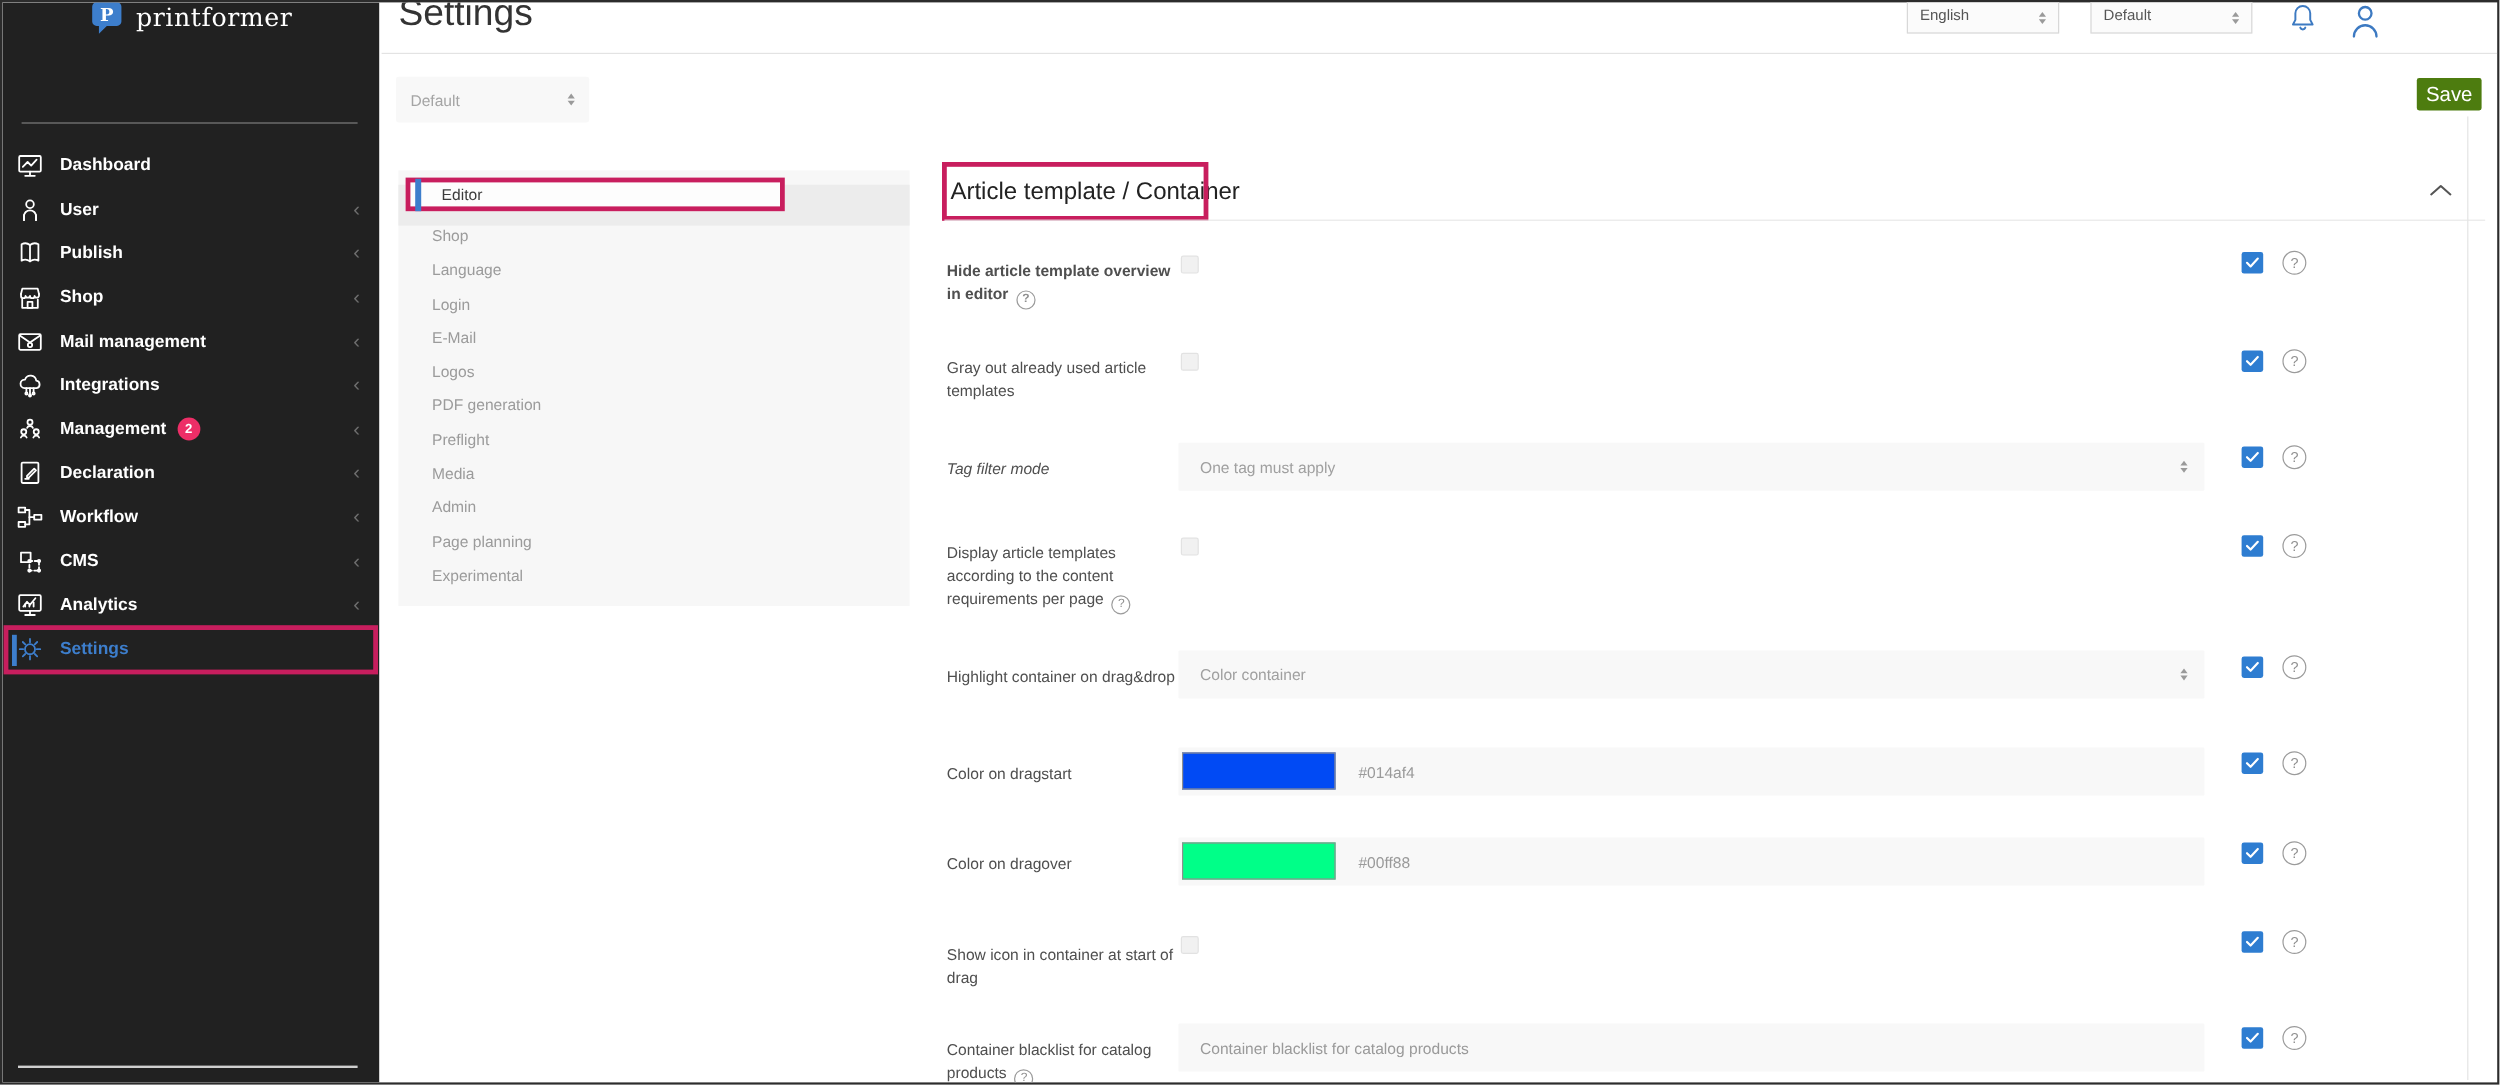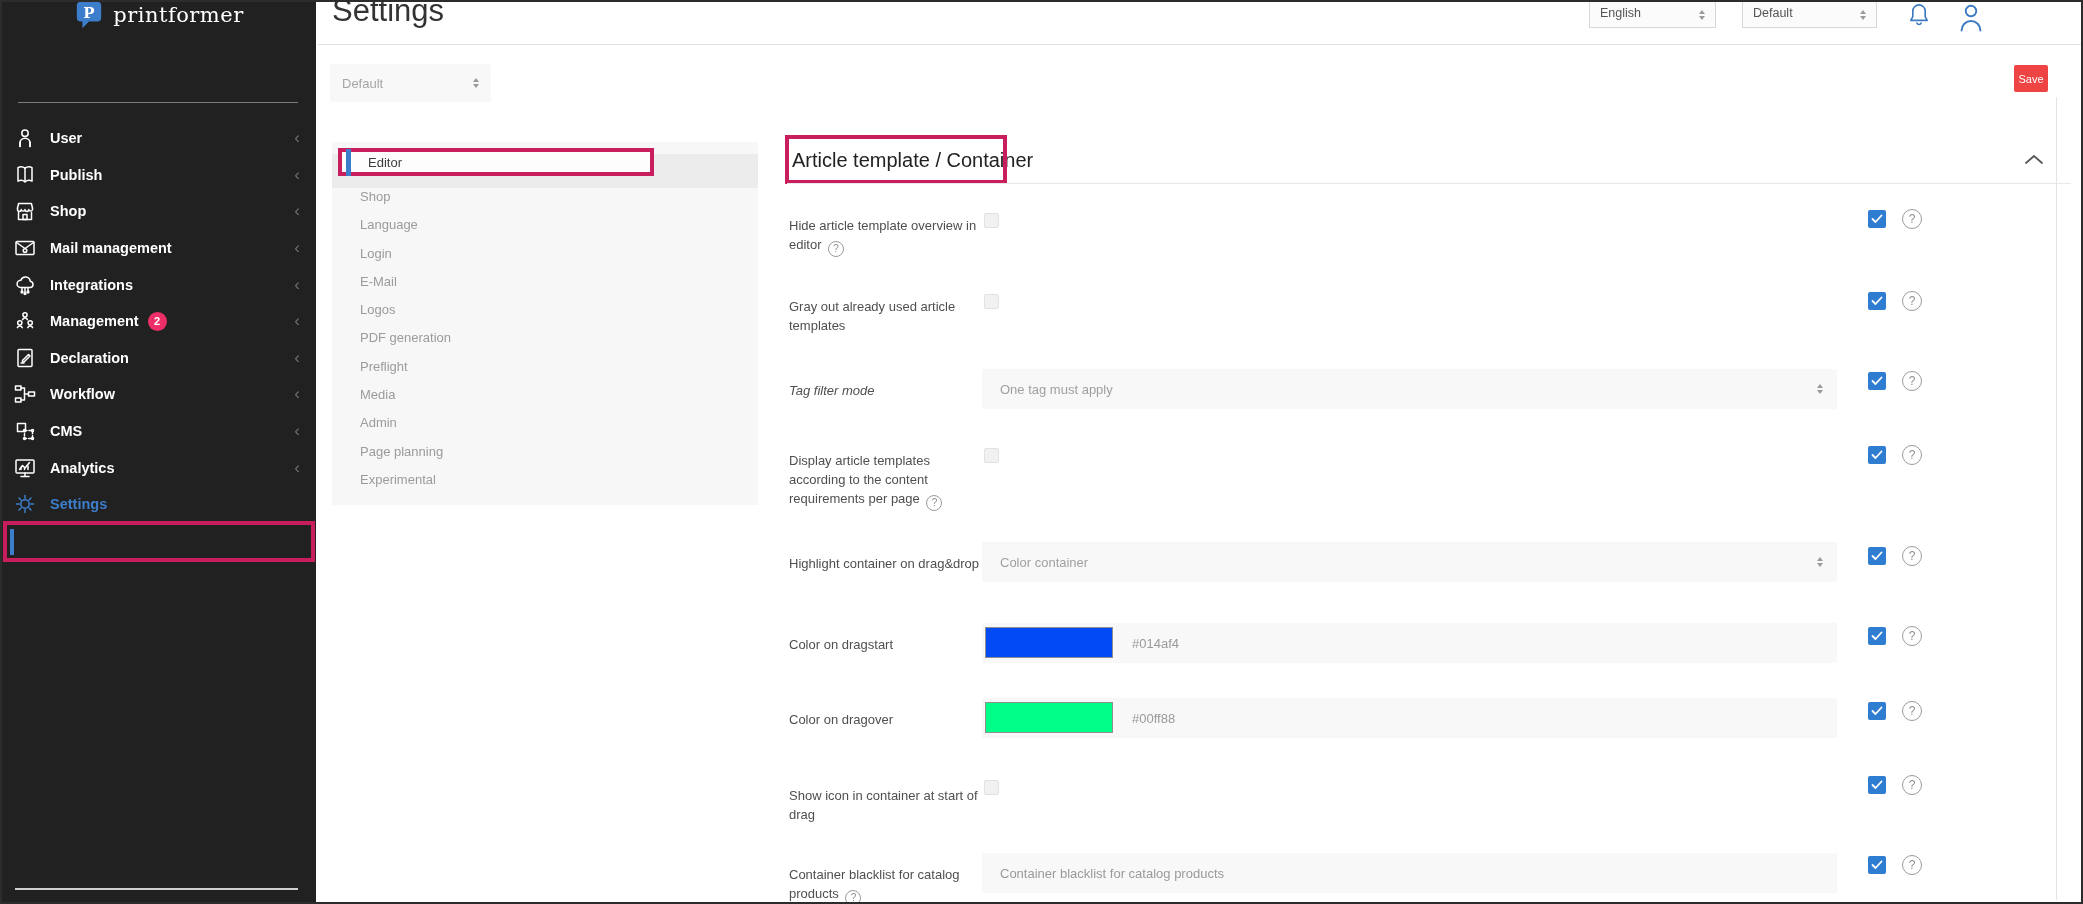--- a/index.html
+++ b/index.html
@@ -43,22 +43,22 @@
   .page-title { position:absolute; left:330px; top:-9px; font-size:31px; font-weight:500; color:#333; }
   .hdr-select { position:absolute; top:-14px; height:40px; background:#fbfbfb; border:1px solid #d8d8d8;
                 display:flex; align-items:flex-end; padding:0 10px 7px 10px; font-size:12.5px; color:#555;
                 cursor:pointer; }
   .hdr-select .arrows { margin-left:auto; }
   .hdr-sel-lang { left:1587px; width:127px; }
   .hdr-sel-acct { left:1740px; width:135px; }
   .hdr-icon { position:absolute; top:-2px; cursor:pointer; }
   .hdr-divider { position:absolute; left:316px; right:0; top:42px; border-top:1px solid #e3e3e3; }
 
-  .save-btn { position:absolute; left:2012px; top:63px; width:34px; height:27px; background:#ef4444;
-              color:#fff; font-size:11px; border:none; border-radius:2px; cursor:pointer;
+  .save-btn { position:absolute; left:2012px; top:63px; width:54px; height:27px; background:#4d7c0f;
+              color:#fff; font-size:17px; border:none; border-radius:2px; cursor:pointer;
               font-family:"Liberation Sans", sans-serif; }
 
   .toolbar-select { position:absolute; left:328px; top:62px; width:161px; height:38px; background:#f8f8f8;
                     display:flex; align-items:center; padding:0 12px; font-size:13px; color:#a5a5a5;
                     border-radius:2px; cursor:pointer; }
   .toolbar-select .arrows { margin-left:auto; }
 
   .arrows { display:inline-flex; flex-direction:column; gap:2px; }
   .arrows i { display:block; width:0; height:0; border-left:3.5px solid transparent; border-right:3.5px solid transparent; }
   .arrows .up { border-bottom:4.5px solid #9a9a9a; }
@@ -114,20 +114,31 @@
       <svg width="30" height="30" viewBox="0 0 32 32">
         <path fill="#3d7ecc" d="M7 2h18a4 4 0 0 1 4 4v13a4 4 0 0 1-4 4h-9l-7 7v-7H7a4 4 0 0 1-4-4V6a4 4 0 0 1 4-4z"></path>
         <text x="16" y="19" font-size="16" fill="#fff" text-anchor="middle" font-weight="bold" font-family="DejaVu Serif, serif">P</text>
       </svg>
       <span class="logo-text">printformer</span>
     </div>
 
     <div class="side-div-top"></div>
 
     <div class="nav" id="sidebar-nav">
+        <div class="nav-item">
+          <span class="nicon">
+            <svg width="24" height="24" viewBox="0 0 24 24" fill="none" stroke-width="1.5" stroke-linecap="round" stroke-linejoin="round">
+              <rect x="3" y="4" width="18" height="13" rx="1"></rect>
+              <polyline points="6,13 10,9 13,12 17.5,7"></polyline>
+              <line x1="12" y1="17" x2="12" y2="20"></line>
+              <line x1="8" y1="20.5" x2="16" y2="20.5"></line>
+            </svg>
+          </span>
+          <span>Dashboard</span>
+        </div>
         <div class="nav-item">
           <span class="nicon">
             <svg width="24" height="24" viewBox="0 0 24 24" fill="none" stroke-width="1.5" stroke-linecap="round" stroke-linejoin="round">
               <circle cx="12" cy="7.2" r="3.2"></circle>
               <path d="M7 20.5v-3.6a5 4.6 0 0 1 10 0v3.6"></path>
               <line x1="7" y1="20.5" x2="7" y2="16"></line>
               <line x1="17" y1="20.5" x2="17" y2="16"></line>
             </svg>
           </span>
           <span>User</span>
@@ -342,21 +353,21 @@
   <div class="collapse-icon">
     <svg width="20" height="11" viewBox="0 0 20 11" fill="none">
       <polyline points="2,9 10,2 18,9" stroke="#555" stroke-width="1.7" stroke-linecap="round" stroke-linejoin="round"></polyline>
     </svg>
   </div>
 
   <div class="section-divider"></div>
   <div class="scroll-line"></div>
 
   <div id="settings-rows">
-      <div class="row-label" style="top:214px;">Hide article template overview in editor <span class="inline-help">?</span></div>
+      <div class="row-label" style="top:214px;font-weight:bold;">Hide article template overview in editor <span class="inline-help">?</span></div>
       <div class="cb" style="left:982px; top:211px;"></div>
       <div class="cb-checked" style="top:208px;">
         <svg width="12" height="10" viewBox="0 0 12 10" fill="none">
           <polyline points="1.5,5 4.5,8 10.5,1.5" stroke="#fff" stroke-width="1.8" stroke-linecap="round" stroke-linejoin="round"></polyline>
         </svg>
       </div>
       <div class="row-help" style="top:207px;">?</div>
       <div class="row-label" style="top:295px;">Gray out already used article templates</div>
       <div class="cb" style="left:982px; top:292px;"></div>
       <div class="cb-checked" style="top:290px;">

